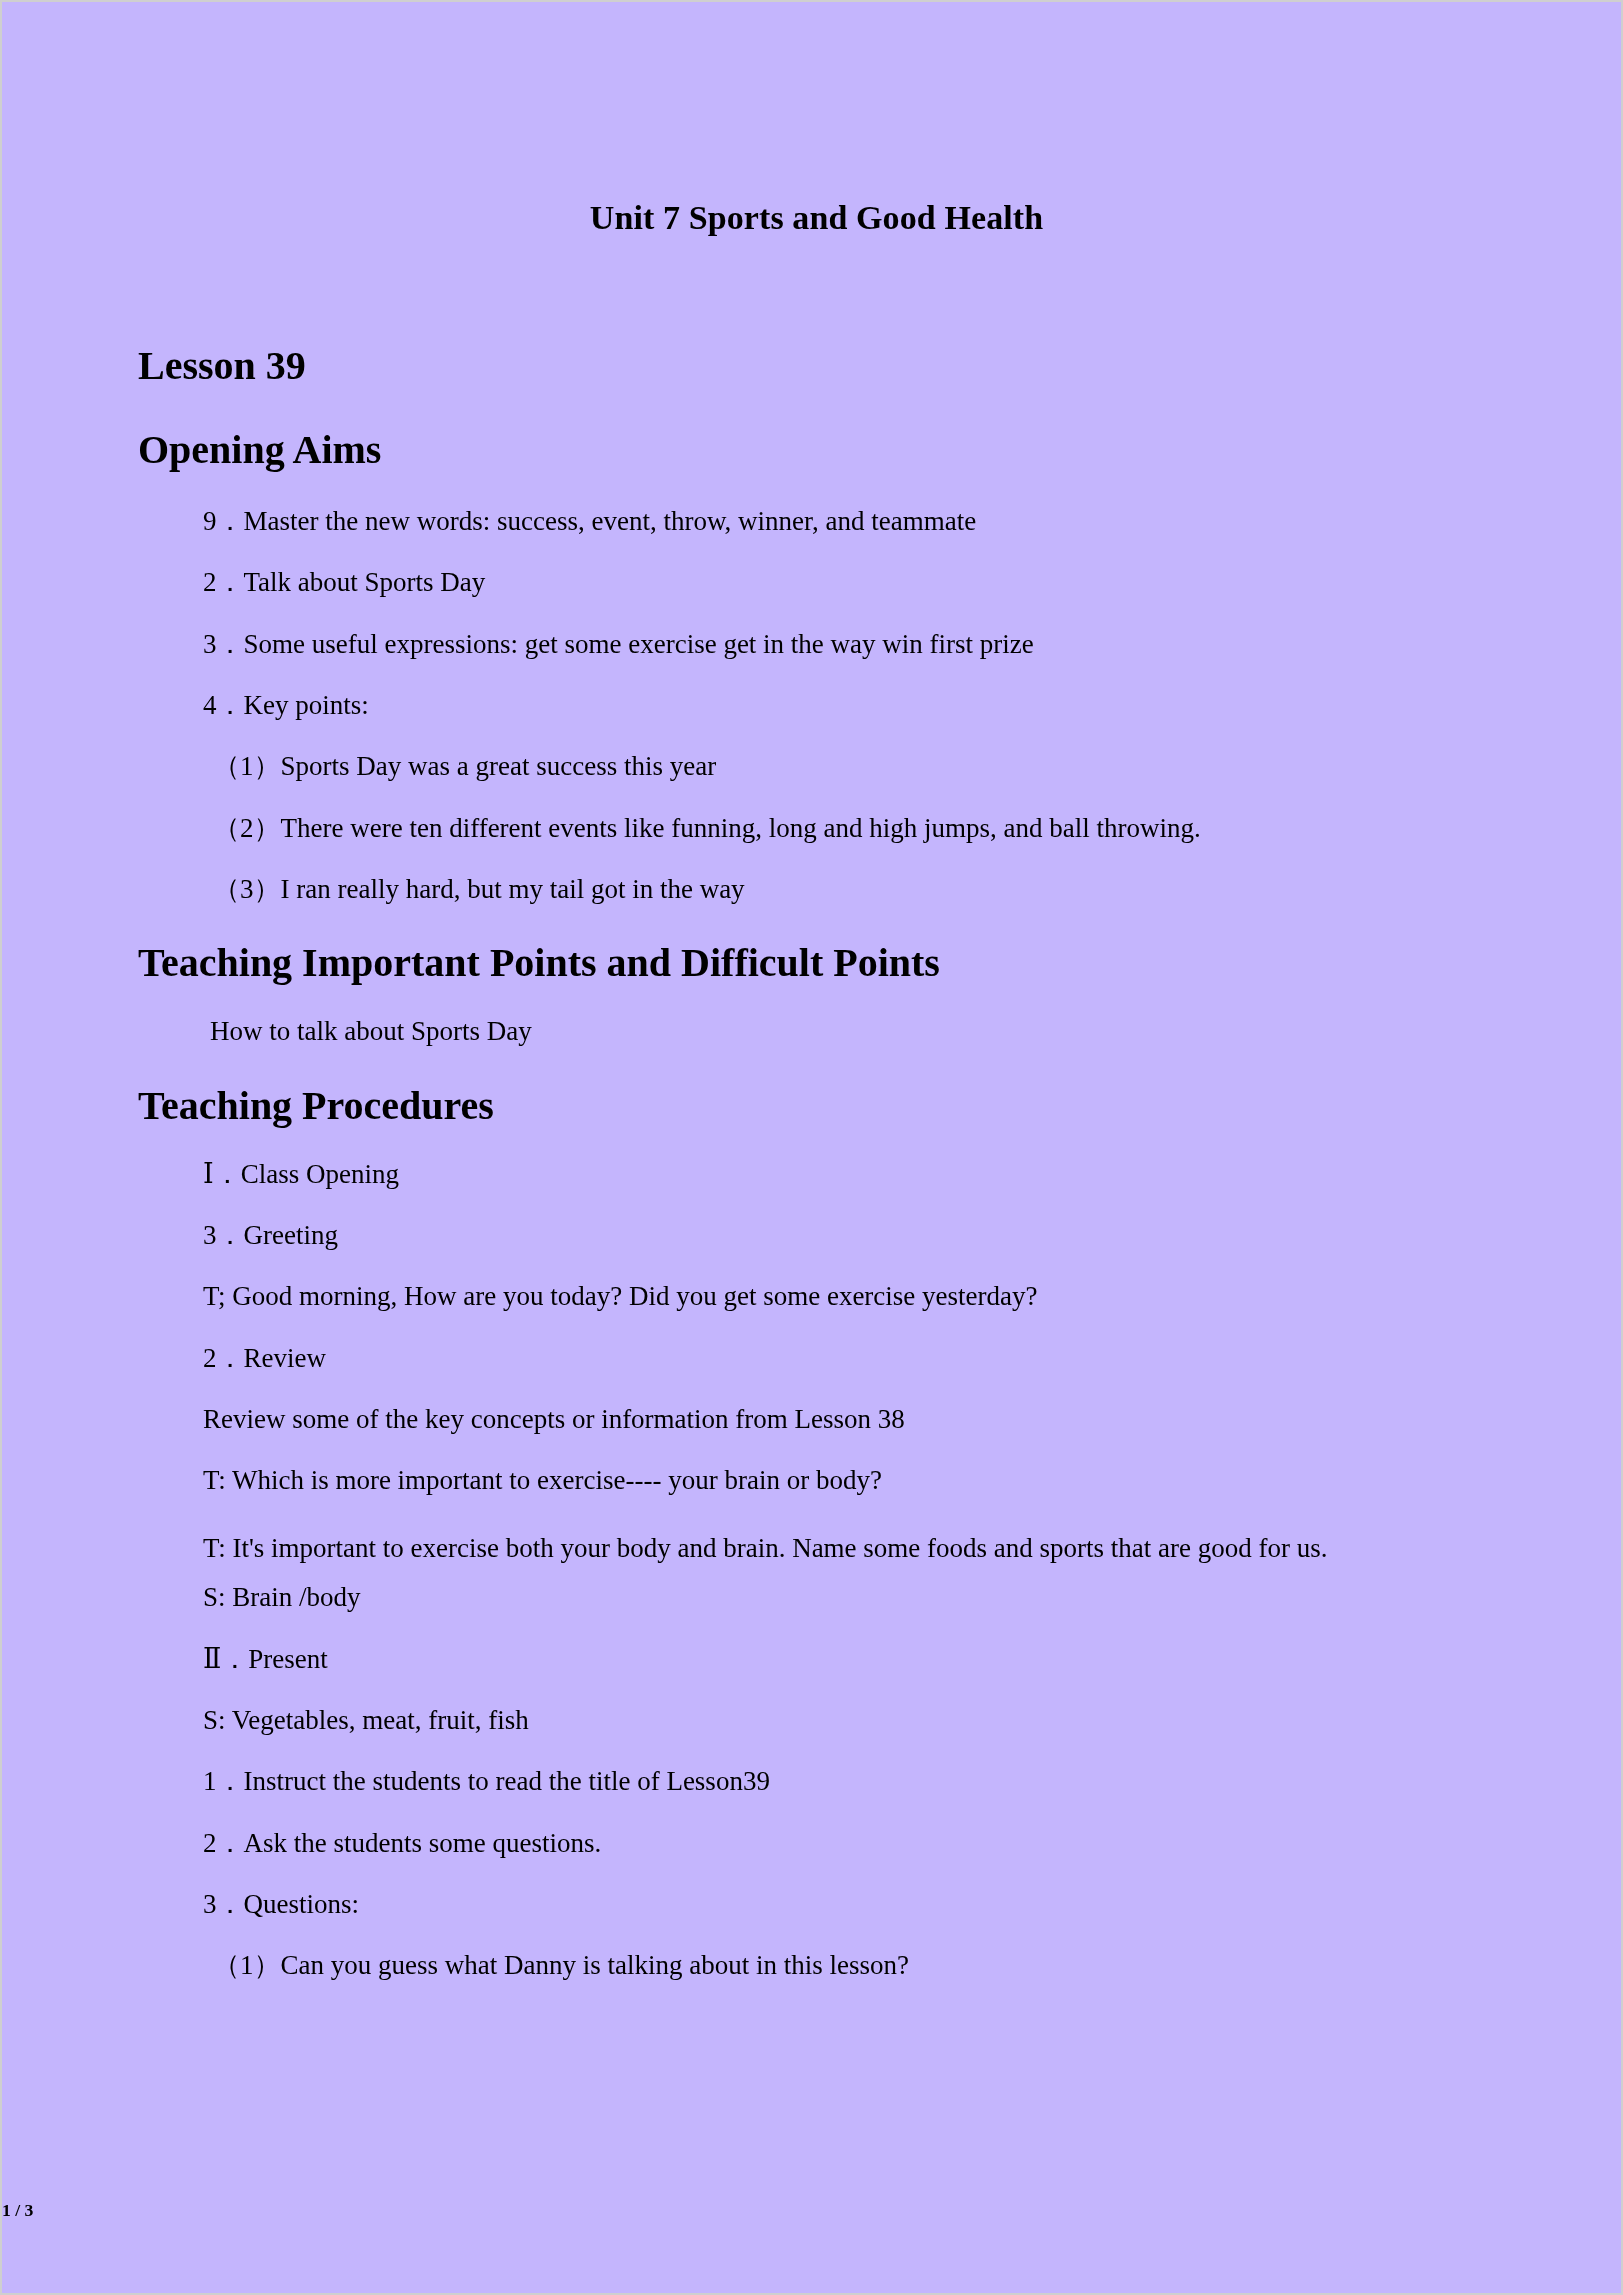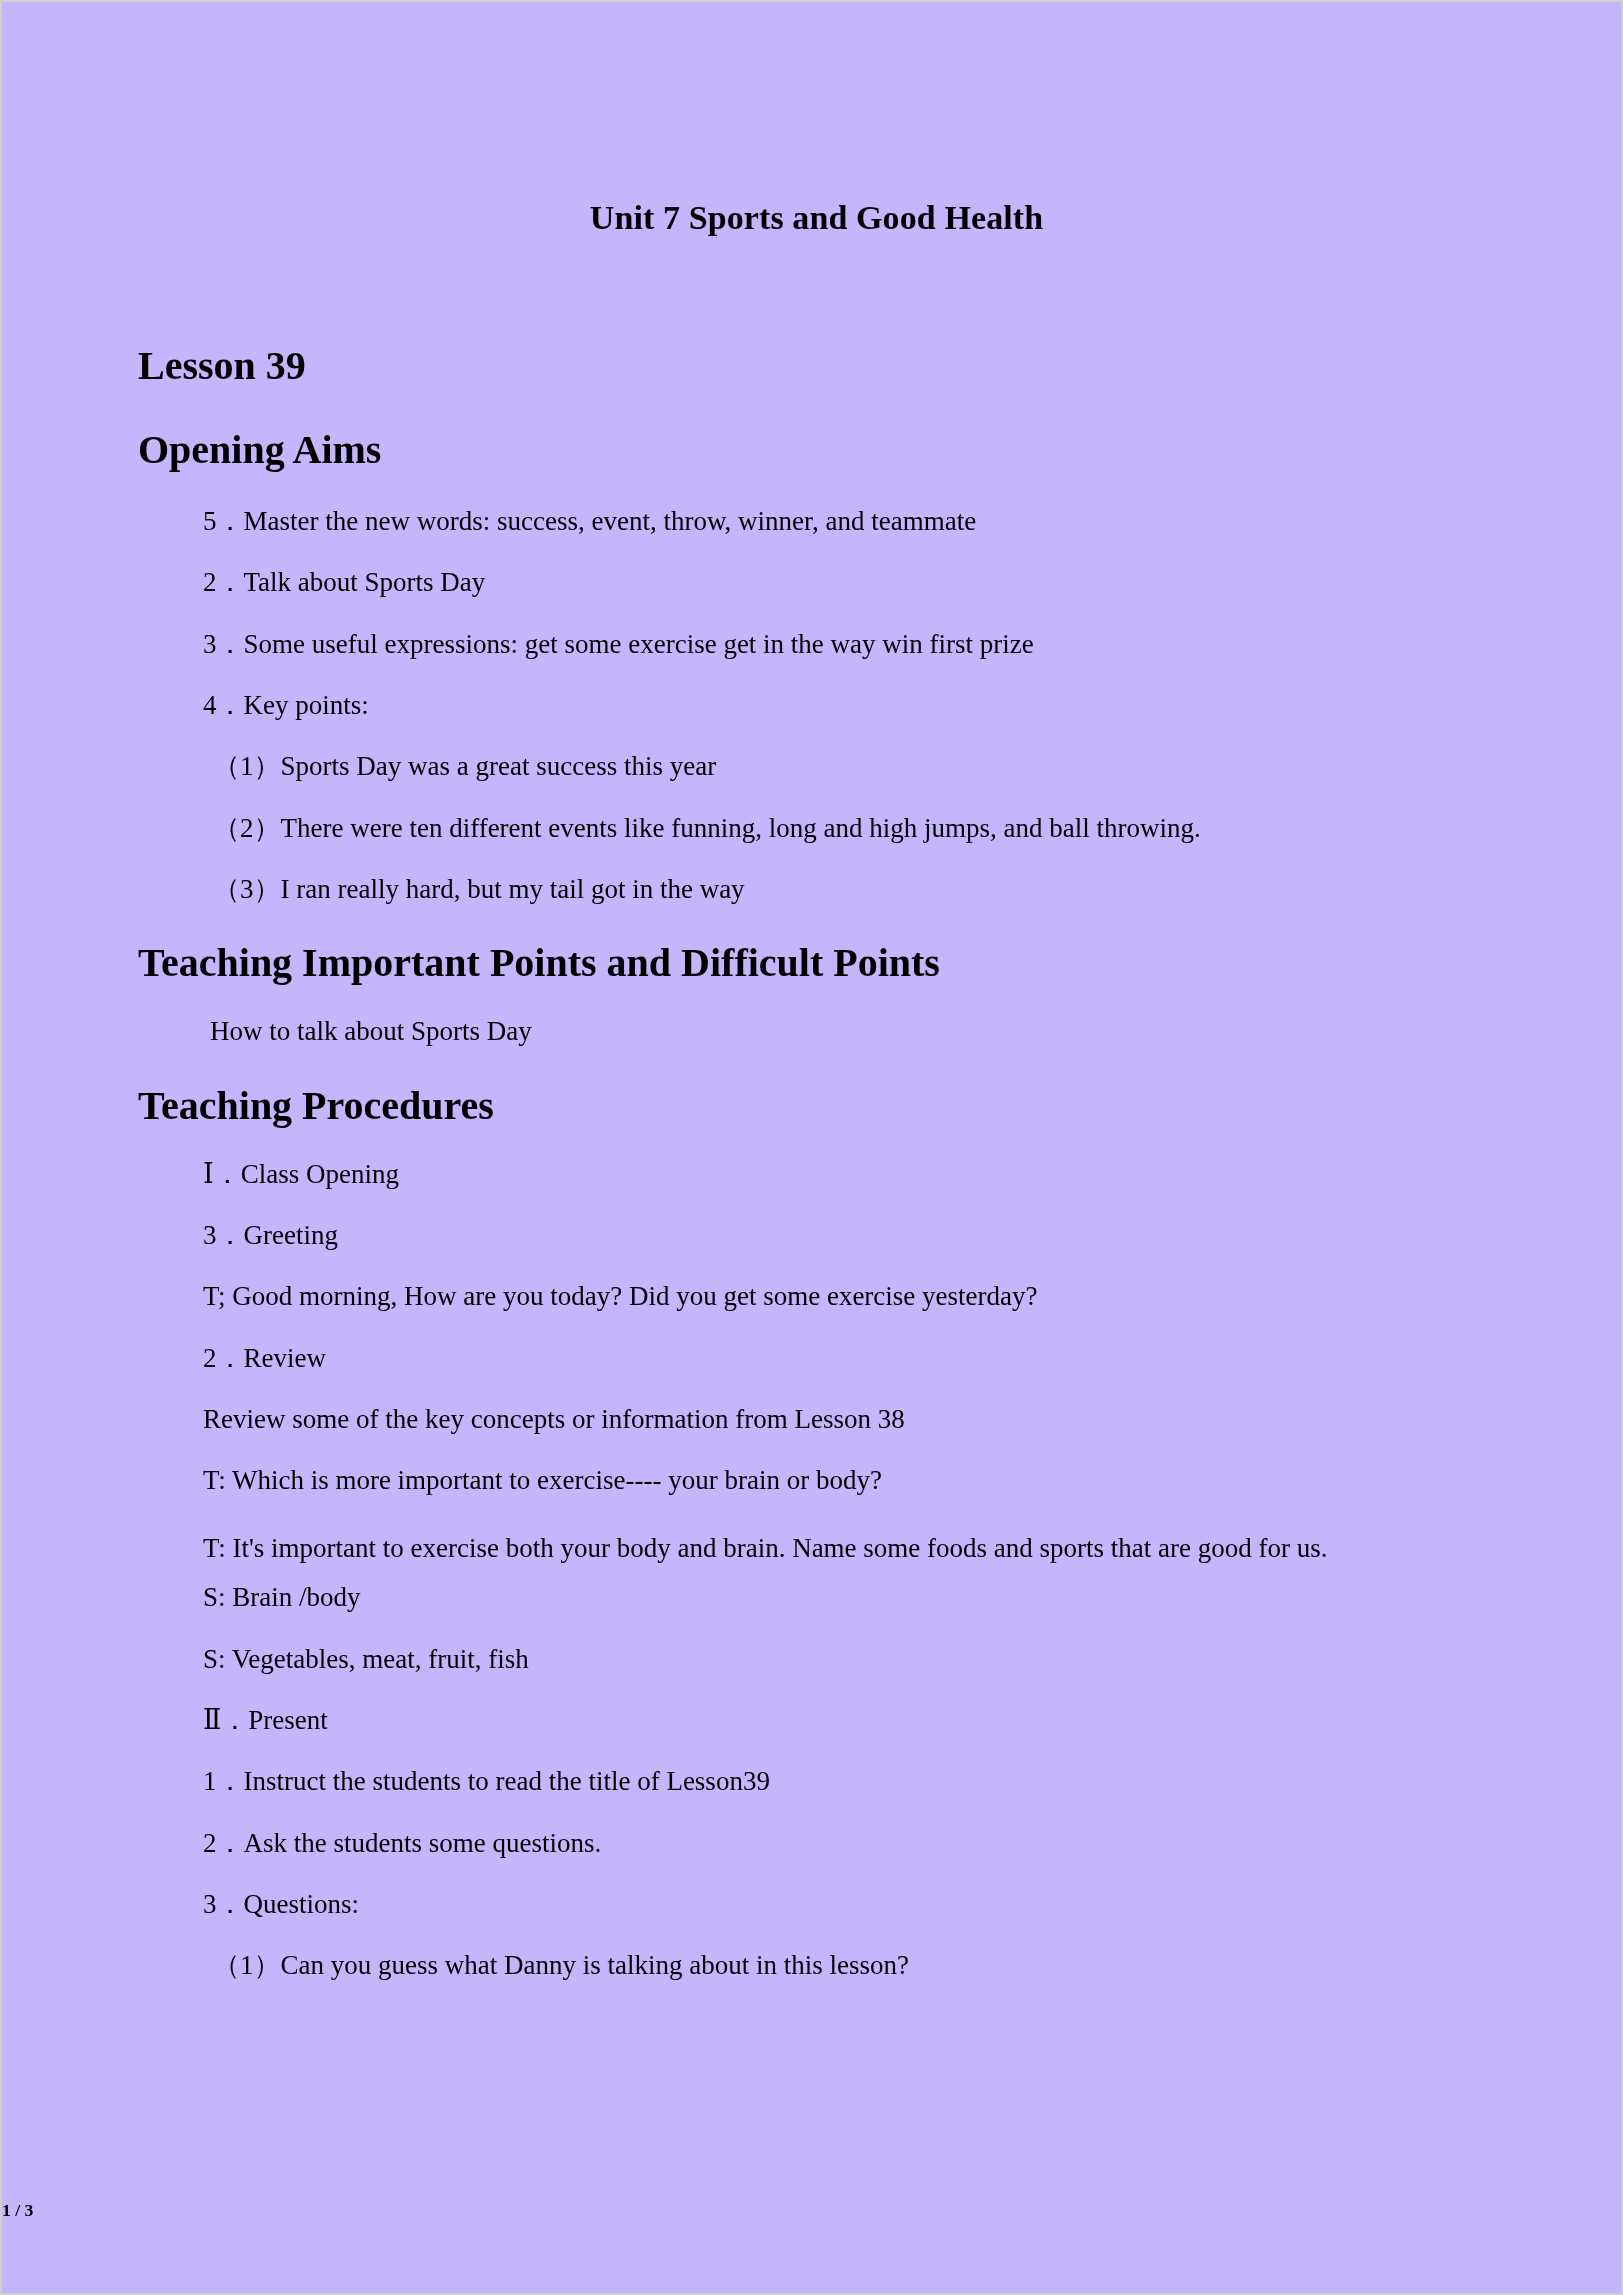--- a/index.html
+++ b/index.html
@@ -76,21 +76,21 @@
   <div class="page-inner">
 
     <div class="doc-title">Unit 7 Sports and Good Health</div>
 
     <div class="spacer-lg"></div>
 
     <div class="heading">Lesson 39</div>
 
     <div class="heading">Opening Aims</div>
 
-    <div class="para indent1">5．Master the new words: success, event, throw, winner, and teammate</div>
+    <div class="para indent1">9．Master the new words: success, event, throw, winner, and teammate</div>
     <div class="para indent1">2．Talk about Sports Day</div>
     <div class="para indent1">3．Some useful expressions: get some exercise get in the way win first prize</div>
     <div class="para indent1">4．Key points:</div>
 
     <div class="para indent2">（1）Sports Day was a great success this year</div>
     <div class="para indent2">（2）There were ten different events like funning, long and high jumps, and ball throwing.</div>
     <div class="para indent2">（3）I ran really hard, but my tail got in the way</div>
 
     <div class="heading tight">Teaching Important Points and Difficult Points</div>
 
@@ -101,22 +101,22 @@
     <div class="para indent-proc">Ⅰ．Class Opening</div>
     <div class="para indent-proc">3．Greeting</div>
     <div class="para indent-proc">T; Good morning, How are you today? Did you get some exercise yesterday?</div>
     <div class="para indent-proc">2．Review</div>
     <div class="para indent-proc">Review some of the key concepts or information from Lesson 38</div>
     <div class="para indent-proc">T: Which is more important to exercise---- your brain or body?</div>
     <div class="para justify">T: It's important to exercise both your body and brain. Name some foods and sports that are good for us.</div>
 
     <div class="para indent-proc">S: Brain /body</div>
 
+    <div class="para indent-proc">Ⅱ．Present</div>
     <div class="para indent-proc">S: Vegetables, meat, fruit, fish</div>
-    <div class="para indent-proc">Ⅱ．Present</div>
     <div class="para indent-proc">1．Instruct the students to read the title of Lesson39</div>
     <div class="para indent-proc">2．Ask the students some questions.</div>
     <div class="para indent-proc">3．Questions:</div>
     <div class="para indent2">（1）Can you guess what Danny is talking about in this lesson?</div>
 
   </div>
 
   <div class="footer">1 / 3</div>
 </div>
 

